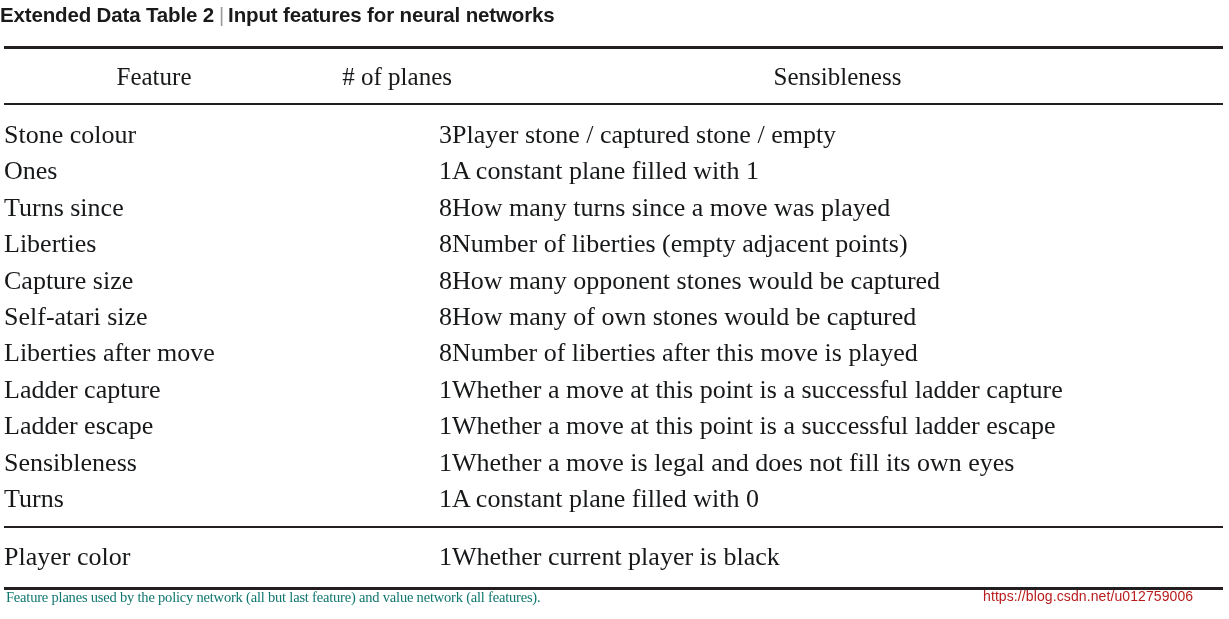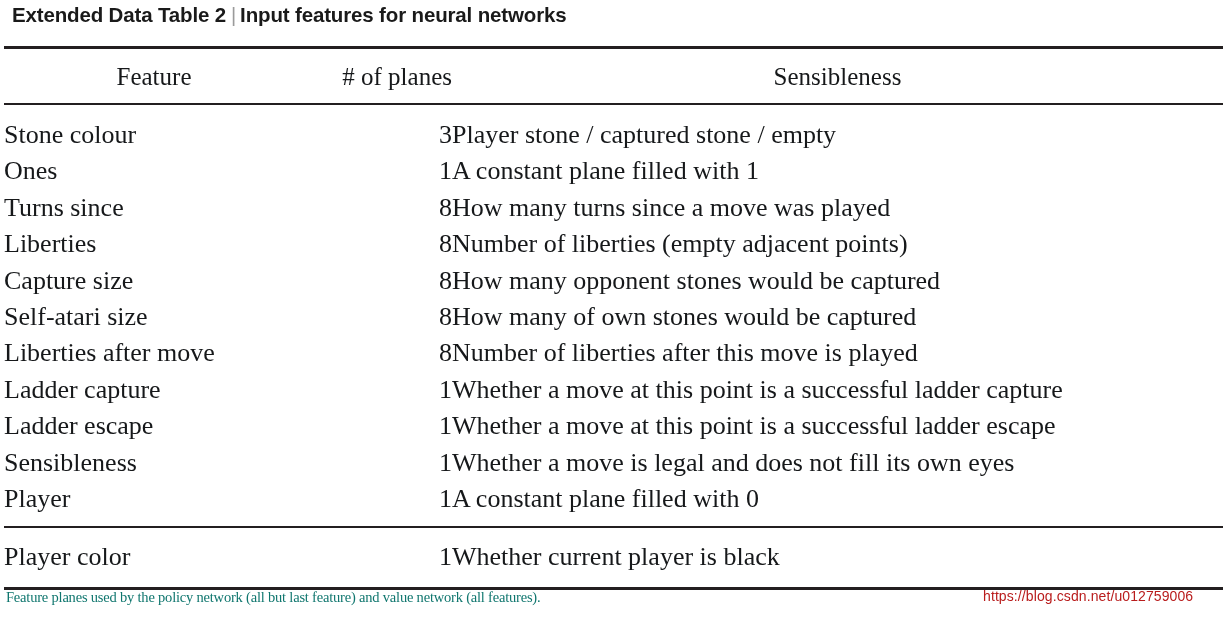--- a/index.html
+++ b/index.html
@@ -19,21 +19,21 @@
   .page {
     position: relative;
     width: 1229px;
     height: 619px;
     box-sizing: border-box;
   }
 
   
   .title {
     position: absolute;
-    left: 12px;
+    left: 0;
     top: 3px;
     width: 1100px;
     font-family: "Liberation Sans", "DejaVu Sans", sans-serif;
     font-weight: bold;
     font-size: 20.5px;
     letter-spacing: -0.15px;
     color: #1a1a1a;
     white-space: nowrap;
   }
   .title-sep {
@@ -233,21 +233,21 @@
             <td class="cell-feature">Ladder escape</td>
             <td class="cell-planes">1</td>
             <td class="cell-desc">Whether a move at this point is a successful ladder escape</td>
           </tr>
           <tr>
             <td class="cell-feature">Sensibleness</td>
             <td class="cell-planes">1</td>
             <td class="cell-desc">Whether a move is legal and does not fill its own eyes</td>
           </tr>
           <tr>
-            <td class="cell-feature">Player</td>
+            <td class="cell-feature">Turns</td>
             <td class="cell-planes">1</td>
             <td class="cell-desc">A constant plane filled with 0</td>
           </tr>
           <tr>
           <td class="body-spacer-bot" colspan="3"></td>
         </tr>
       </tbody>
     </table>
 
     <div class="rule-mid"></div>

